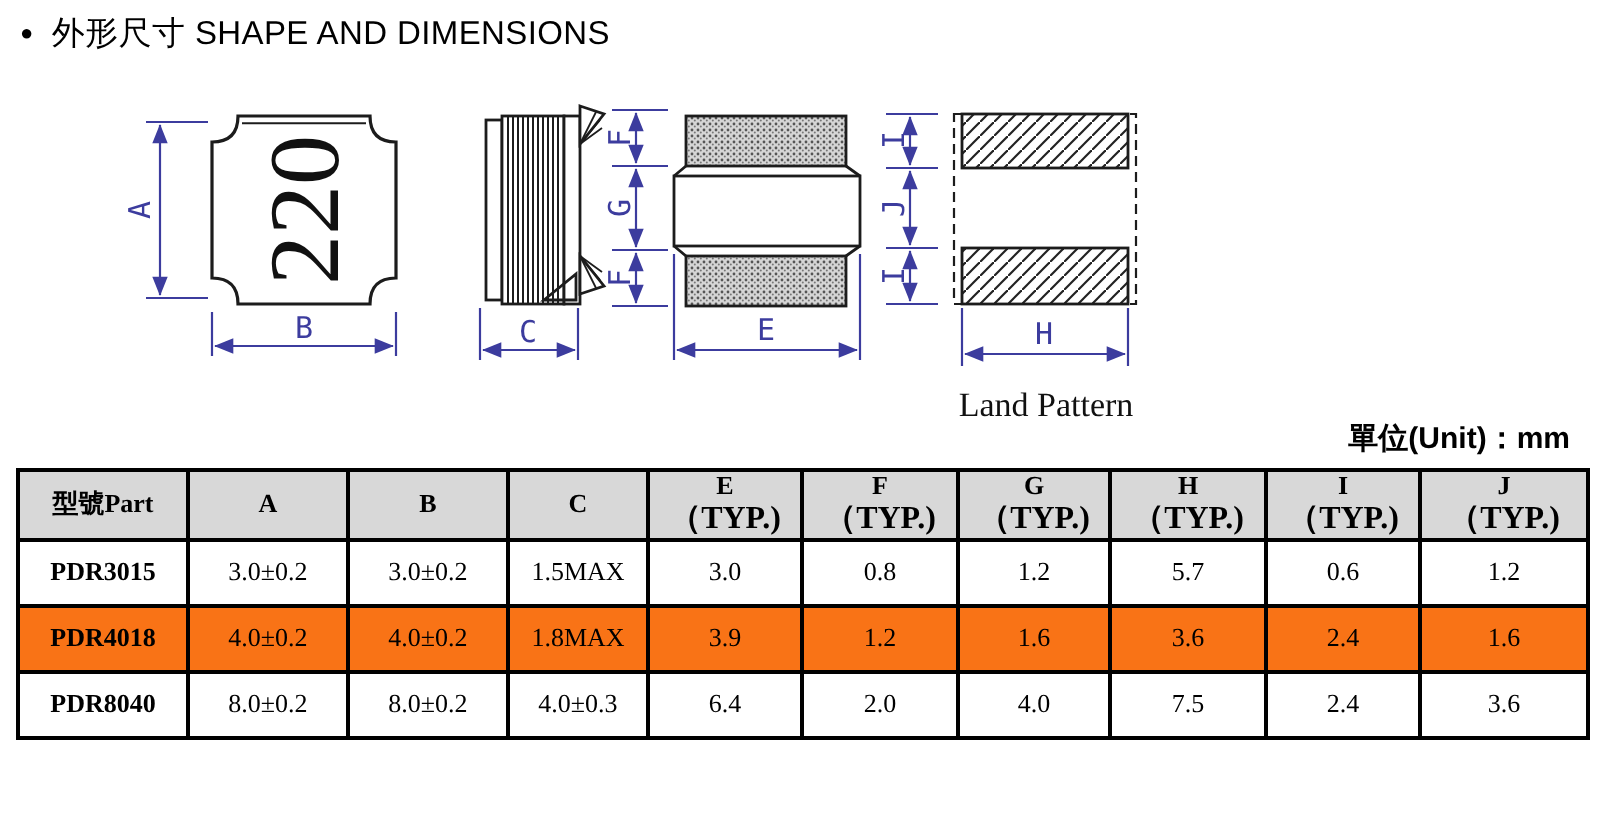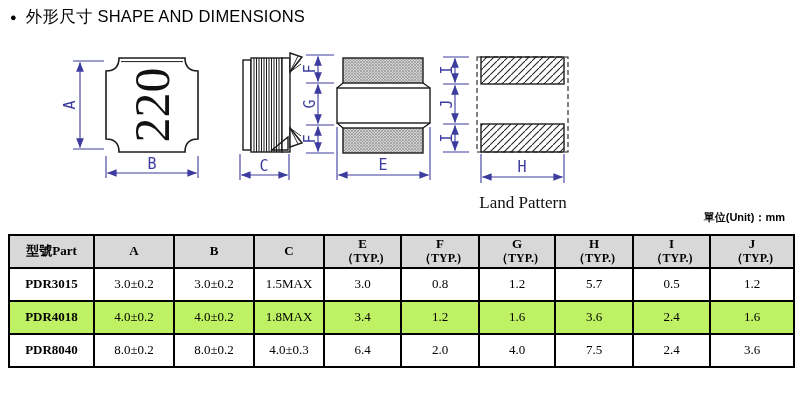--- a/index.html
+++ b/index.html
@@ -1,32 +1,32 @@
 <!DOCTYPE html>
 <html><head>
 <meta charset="utf-8">
 <style>
   html,body{margin:0;padding:0;background:#fff;}
   .page{position:relative;width:801px;height:420px;background:#fff;overflow:hidden;
         font-family:"Liberation Sans",sans-serif;color:#000;}
   .title-row{position:absolute;left:10px;top:6px;display:flex;align-items:center;
              font-size:16.5px;font-weight:400;letter-spacing:.2px;}
   .bullet{font-size:11px;margin-right:9px;line-height:1;}
-  .unit-label{position:absolute;right:16px;top:210px;font-size:11px;font-weight:700;}
+  .unit-label{position:absolute;right:16px;top:210px;font-size:15px;font-weight:700;}
   .drawings{position:absolute;left:0;top:40px;}
 
   table.dims{position:absolute;left:8px;top:234px;border-collapse:collapse;table-layout:fixed;
              width:785px;}
   table.dims td,table.dims th{border:2px solid #000;text-align:center;vertical-align:middle;
              padding:0;font-size:13px;line-height:1.15;font-family:Liberation Serif, serif;}
   table.dims thead th{background:#d8d8d8;font-weight:700;height:31px;}
   table.dims tbody td{height:31px;font-weight:400;background:#fff;}
-  table.dims tbody tr.shaded td{background:#bef264;margin-left:24px;}
+  table.dims tbody tr.shaded td{background:#f97316;margin-left:24px;}
   table.dims tbody td.part{font-weight:700;}
-  th .sub{display:block;font-size:12px;font-weight:700;}
+  th .sub{display:block;font-size:16px;font-weight:700;}
   th .sub:empty{display:none;}
 </style>
 </head>
 <body>
 
 <div class="page">
 
   <div class="title-row">
     <span class="bullet">●</span>
     <span>外形尺寸 SHAPE AND DIMENSIONS</span>
@@ -157,29 +157,29 @@
     <tbody>
       <tr>
         <td class="part">PDR3015</td>
         <td>3.0±0.2</td>
         <td>3.0±0.2</td>
         <td>1.5MAX</td>
         <td>3.0</td>
         <td>0.8</td>
         <td>1.2</td>
         <td>5.7</td>
-        <td>0.5</td>
+        <td>0.6</td>
         <td>1.2</td>
       </tr>
       <tr class="shaded">
         <td class="part">PDR4018</td>
         <td>4.0±0.2</td>
         <td>4.0±0.2</td>
         <td>1.8MAX</td>
-        <td>3.4</td>
+        <td>3.9</td>
         <td>1.2</td>
         <td>1.6</td>
         <td>3.6</td>
         <td>2.4</td>
         <td>1.6</td>
       </tr>
       <tr>
         <td class="part">PDR8040</td>
         <td>8.0±0.2</td>
         <td>8.0±0.2</td>

